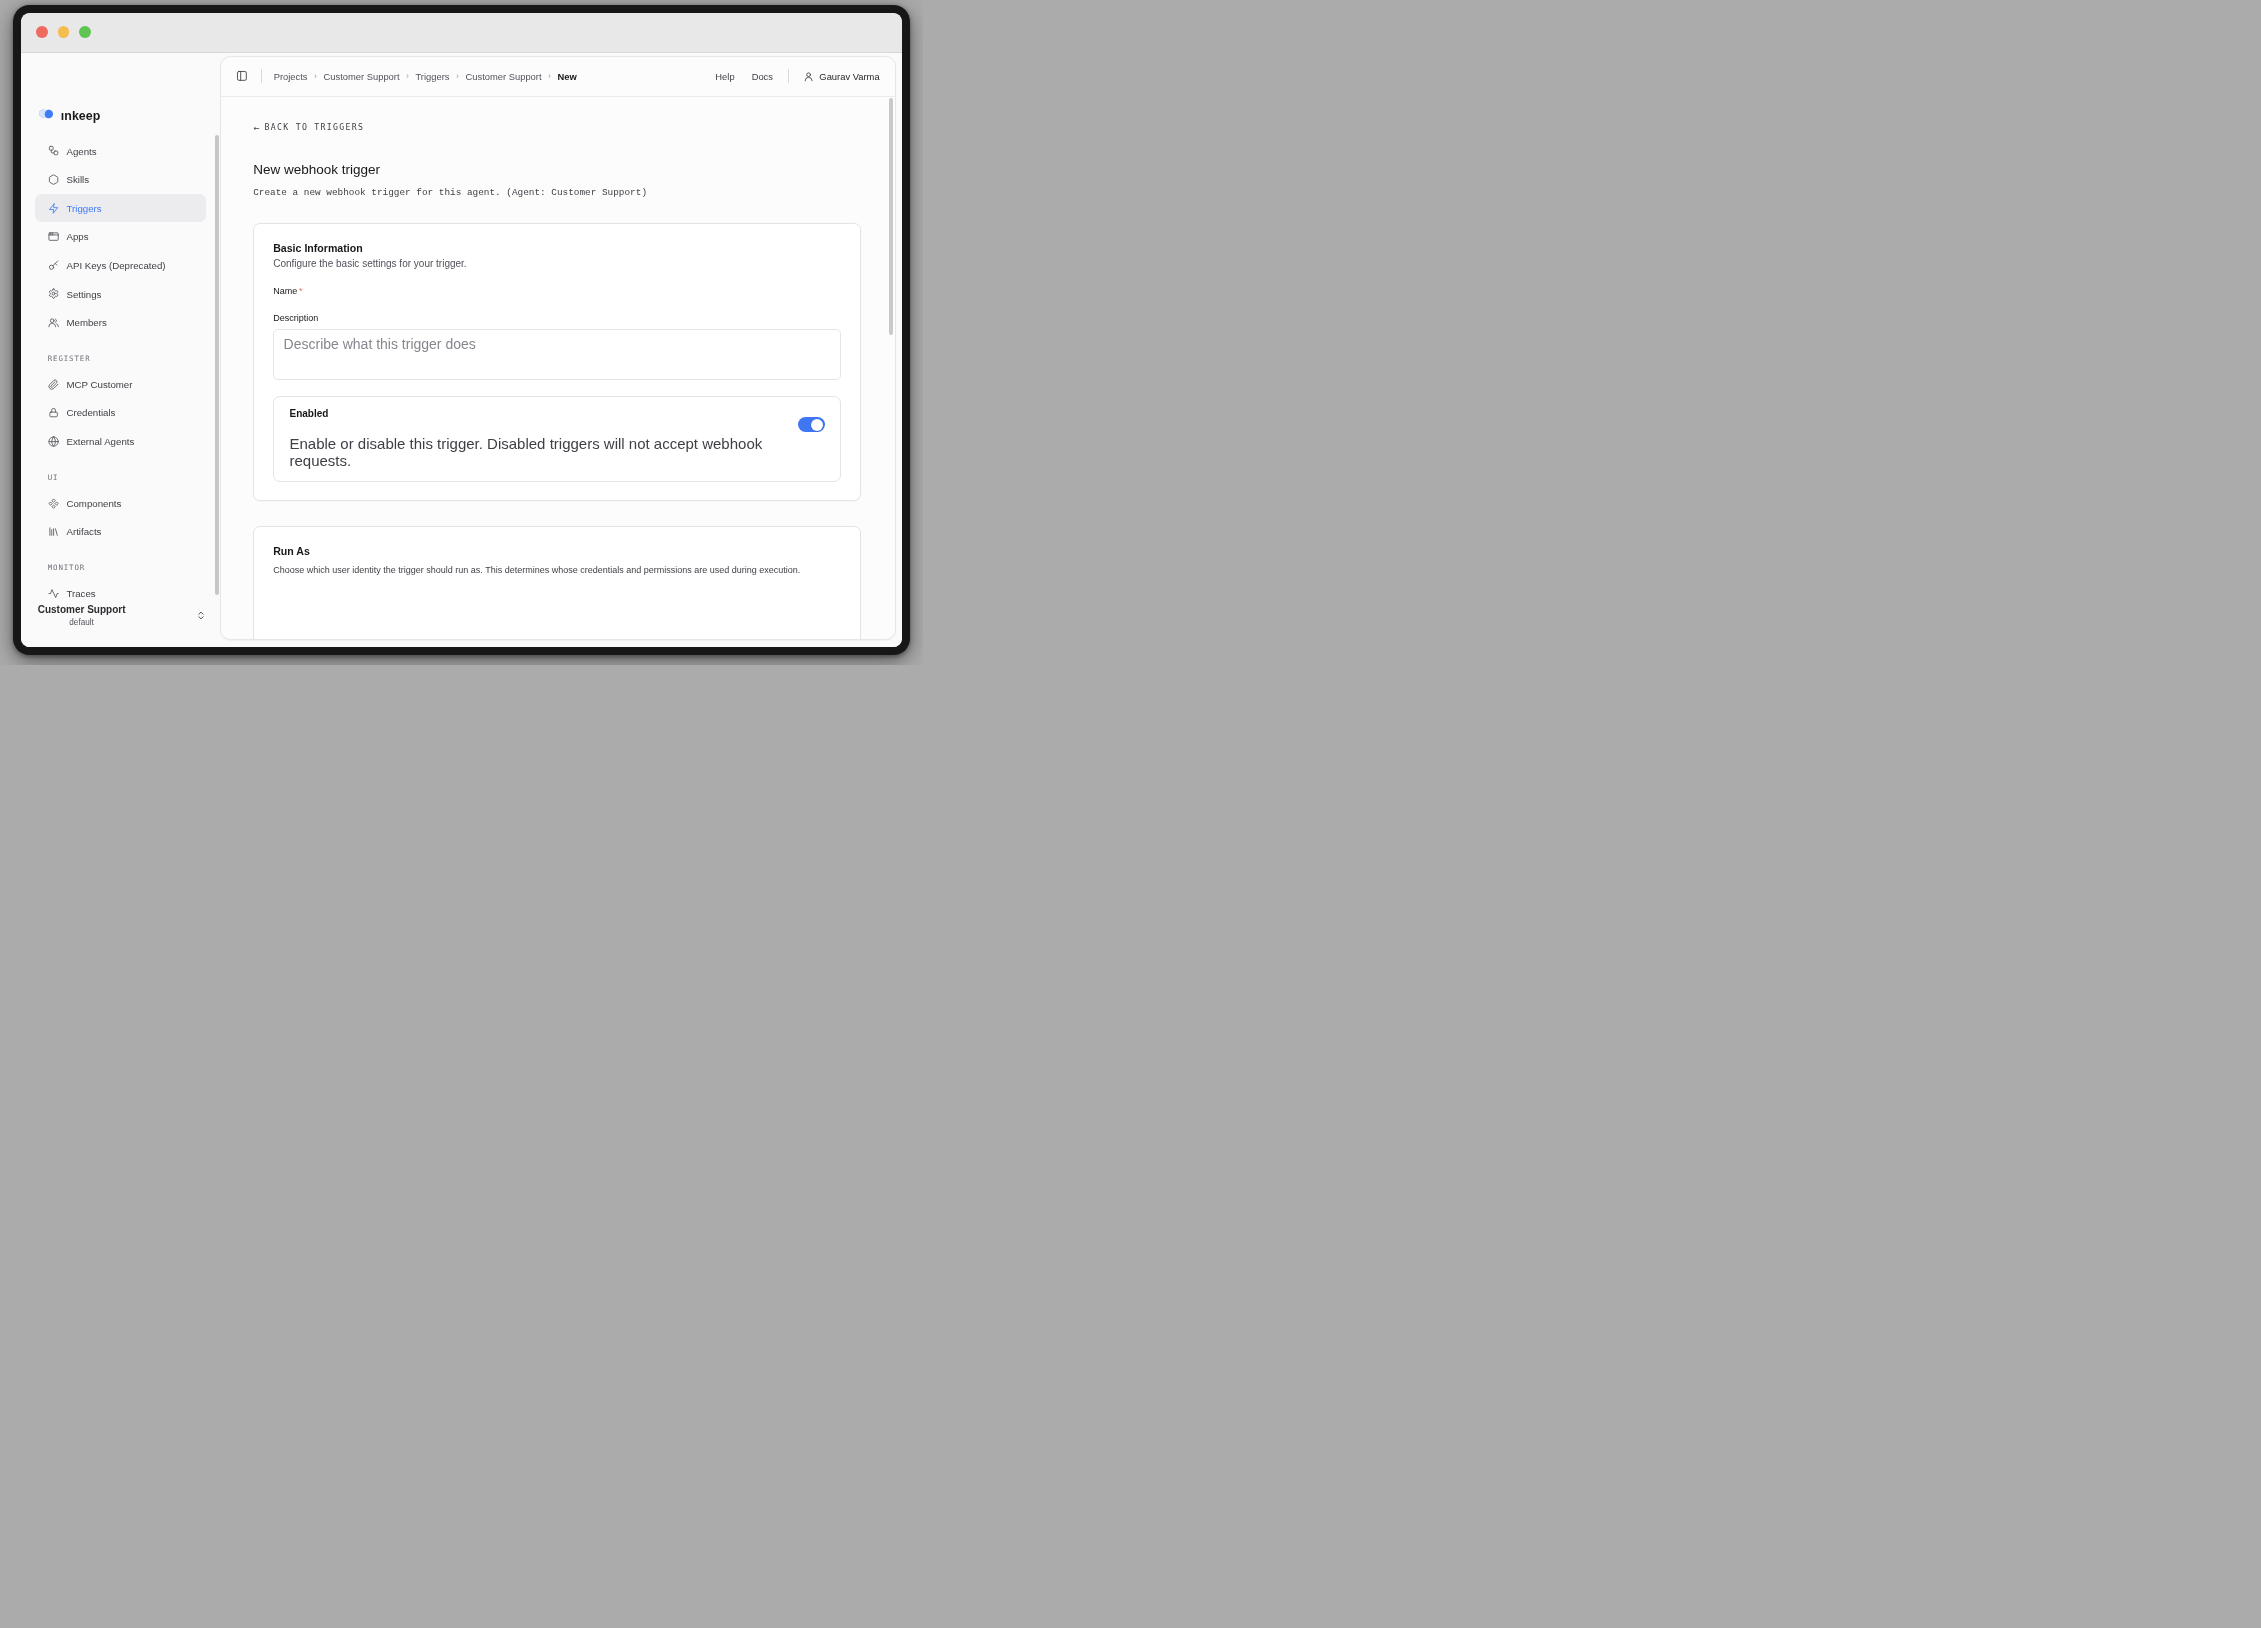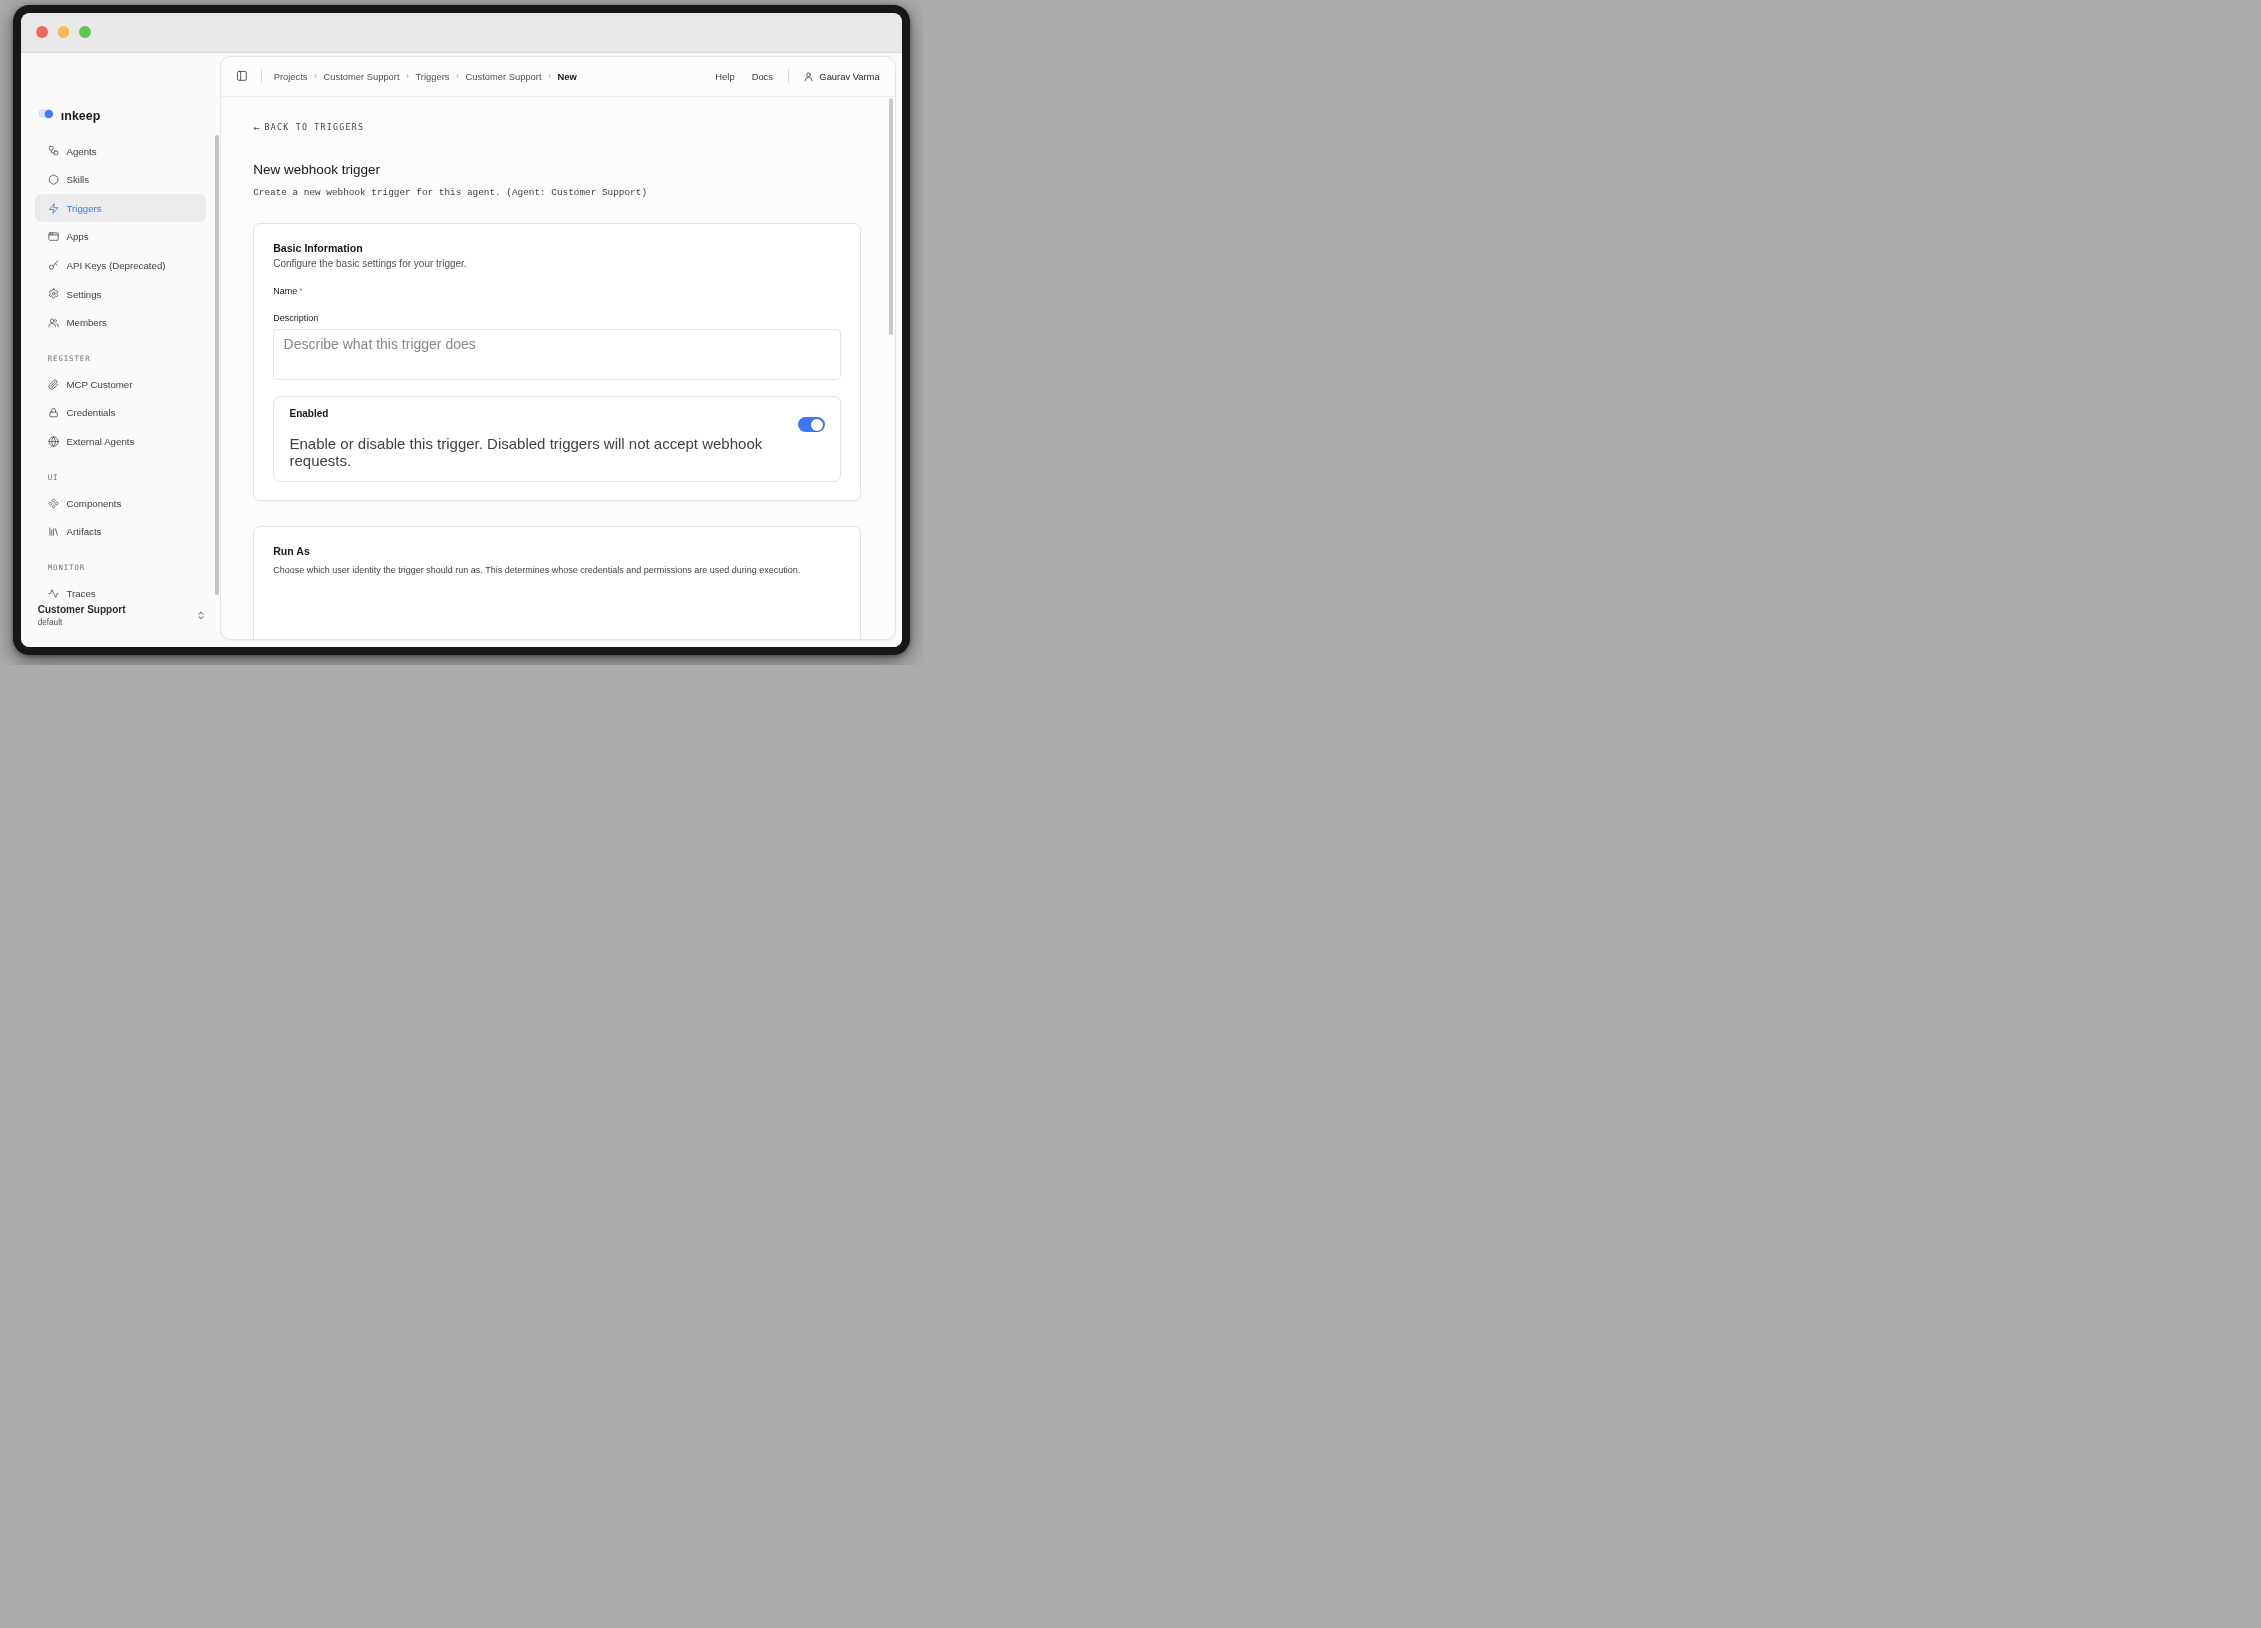--- a/index.html
+++ b/index.html
@@ -44,21 +44,21 @@
     font-family:"DejaVu Sans Mono", monospace; font-size:7.4px; letter-spacing:0.9px;
     color:#71717a; margin:17.7px 0 7px 26.5px; font-weight:500;
   }
   .sb-scrollbar { position:absolute; left:194px; top:42px; width:4.1px; height:460px;
     background:#c6c6c8; border-radius:2.4px; }
   .project-switcher {
     position:absolute; left:0; right:14px; bottom:9.4px; padding:4.7px 0 4.7px 16.5px;
     display:flex; align-items:center; cursor:pointer;
   }
   .proj-name { font-size:10px; font-weight:600; color:#2d2d31; line-height:1.35; }
-  .proj-variant { font-size:8.2px; color:#52525b; line-height:1.4; }
+  .proj-variant { font-size:8.2px; color:#52525b; line-height:1.4;text-align:center; }
   .updown { margin-left:auto; color:#3f3f46; display:flex; }
 
   
   .main-card {
     position:absolute; left:199px; top:2.9px; right:5.9px; bottom:7px;
     background:#fcfcfc; border:0.6px solid #e6e6e9; border-radius:10.6px;
     overflow:hidden; box-shadow:0 0.6px 1.2px rgba(0,0,0,.04);
   }
   .main-header {
     height:40px; border-bottom:0.6px solid #ececee; display:flex; align-items:center;

